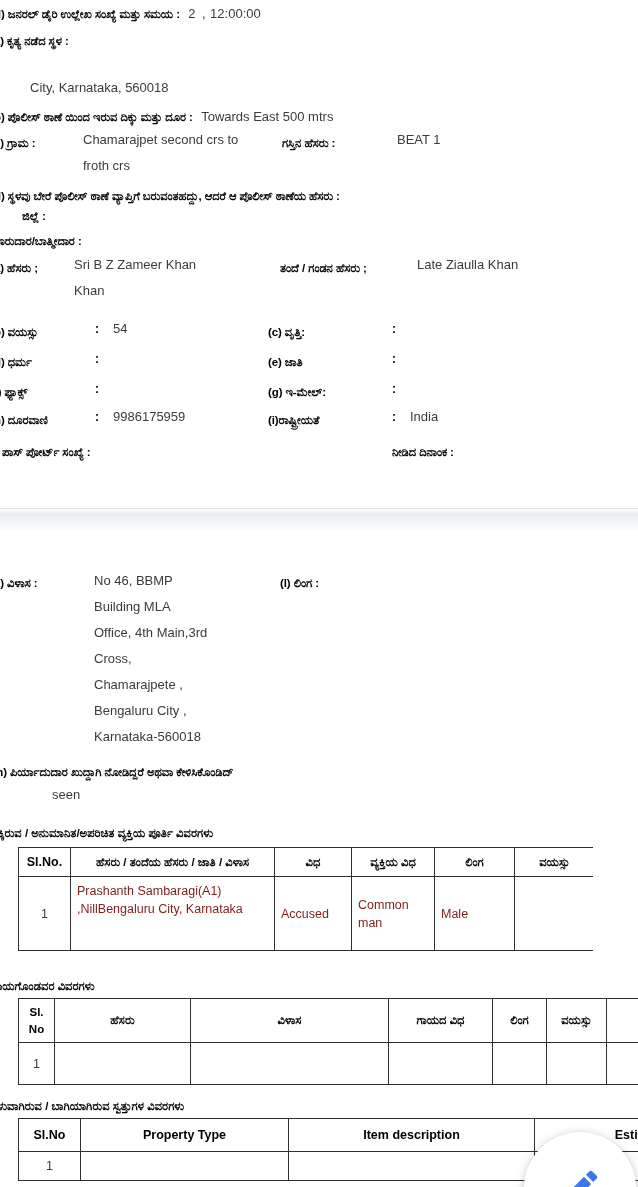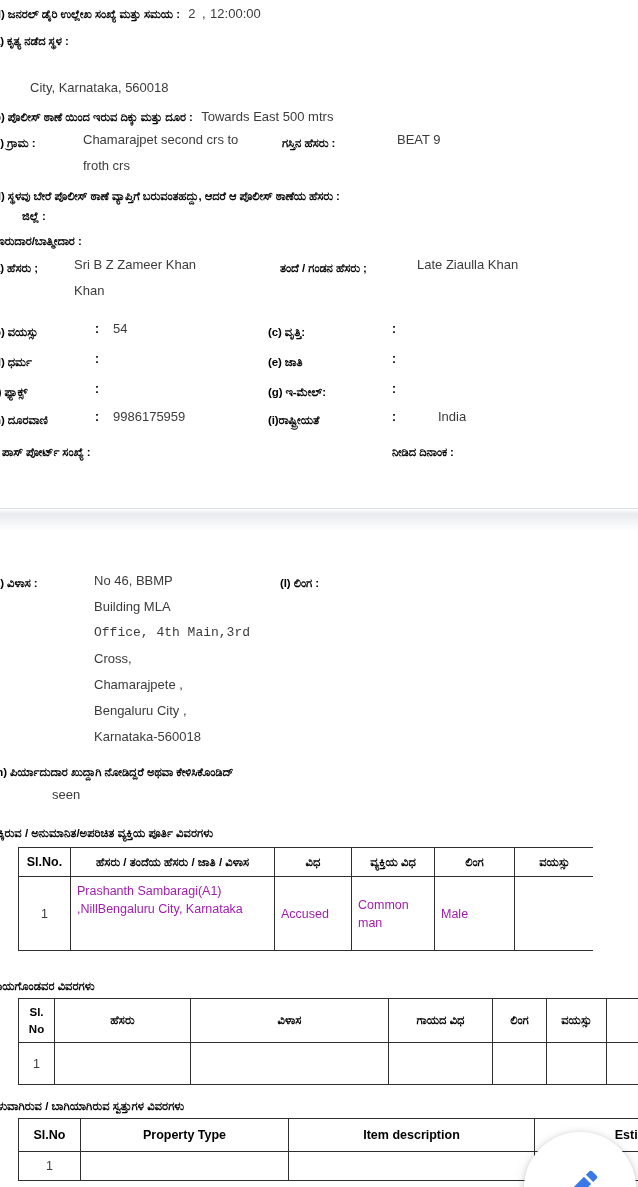--- a/index.html
+++ b/index.html
@@ -64,21 +64,21 @@
   table.grid {
     border-collapse: collapse;
     table-layout: fixed;
     background:#fff;
   }
   table.grid th, table.grid td {
     border: 1.4px solid #2e2e2e;
     padding: 5px 6px;
     vertical-align: middle;
     font-size: 12.5px;
-    color: #a21caf;
+    color: #7f1d1d;
     font-weight: normal;
     line-height: 1.45;
   }
   table.grid th {
     font-weight: bold;
     color: #000;
     text-align: center;
     font-size: 11.5px;
   }
   table.grid th.en { font-size: 12.5px; }
@@ -125,21 +125,21 @@
   </div>
 
   <div class="row" style="left:-6px; top:133px;">
     <span class="lbl">c) ಗ್ರಾಮ :</span>
   </div>
   <div class="row val" style="left:83px; top:132px;">Chamarajpet second crs to</div>
   <div class="row val" style="left:83px; top:158px;">froth crs</div>
   <div class="row" style="left:282px; top:133px;">
     <span class="lbl">ಗಸ್ತಿನ ಹೆಸರು :</span>
   </div>
-  <div class="row val" style="left:397px; top:132px;">BEAT 9</div>
+  <div class="row val" style="left:397px; top:132px;">BEAT 1</div>
 
   <div class="row" style="left:-6px; top:186px;">
     <span class="lbl">d) ಸ್ಥಳವು ಬೇರೆ ಪೊಲೀಸ್ ಠಾಣೆ ವ್ಯಾಪ್ತಿಗೆ ಬರುವಂತಹದ್ದು, ಆದರೆ ಆ ಪೊಲೀಸ್ ಠಾಣೆಯ ಹೆಸರು :</span>
   </div>
 
   <div class="row" style="left:22px; top:206px;">
     <span class="lbl">ಜಿಲ್ಲೆ :</span>
   </div>
 
   <div class="row" style="left:-10px; top:231px;">
@@ -187,40 +187,40 @@
 
   <div class="row" style="left:-6px; top:410px;">
     <span class="lbl">h) ದೂರವಾಣಿ</span>
   </div>
   <div class="row colon" style="left:95px; top:410px;">:</div>
   <div class="row val" style="left:113px; top:409px;">9986175959</div>
   <div class="row" style="left:268px; top:410px;">
     <span class="lbl">(i)ರಾಷ್ಟ್ರೀಯತೆ</span>
   </div>
   <div class="row colon" style="left:392px; top:410px;">:</div>
-  <div class="row val" style="left:410px; top:409px;margin-left:28px;">India</div>
+  <div class="row val" style="left:410px; top:409px;">India</div>
 
   <div class="row" style="left:-8px; top:442px;">
     <span class="lbl">j) ಪಾಸ್ ಪೋರ್ಟ್ ಸಂಖ್ಯೆ :</span>
   </div>
   <div class="row" style="left:392px; top:442px;">
     <span class="lbl">ನೀಡಿದ ದಿನಾಂಕ :</span>
   </div>
 </div>
 
 <div id="page-gap"></div>
 
 <div class="page" id="page-two">
 
   <div class="row" style="left:-6px; top:43px;">
     <span class="lbl">k) ವಿಳಾಸ :</span>
   </div>
   <div class="row val" style="left:94px; top:43px;">No 46, BBMP</div>
   <div class="row val" style="left:94px; top:69px;">Building MLA</div>
-  <div class="row val" style="left:94px; top:95px;font-family:Liberation Mono, monospace;">Office, 4th Main,3rd</div>
+  <div class="row val" style="left:94px; top:95px;">Office, 4th Main,3rd</div>
   <div class="row val" style="left:94px; top:121px;">Cross,</div>
   <div class="row val" style="left:94px; top:147px;">Chamarajpete ,</div>
   <div class="row val" style="left:94px; top:173px;">Bengaluru City ,</div>
   <div class="row val" style="left:94px; top:199px;">Karnataka-560018</div>
 
   <div class="row" style="left:280px; top:43px;">
     <span class="lbl">(l) ಲಿಂಗ :</span>
   </div>
 
   <div class="row" style="left:-7px; top:232px;">

